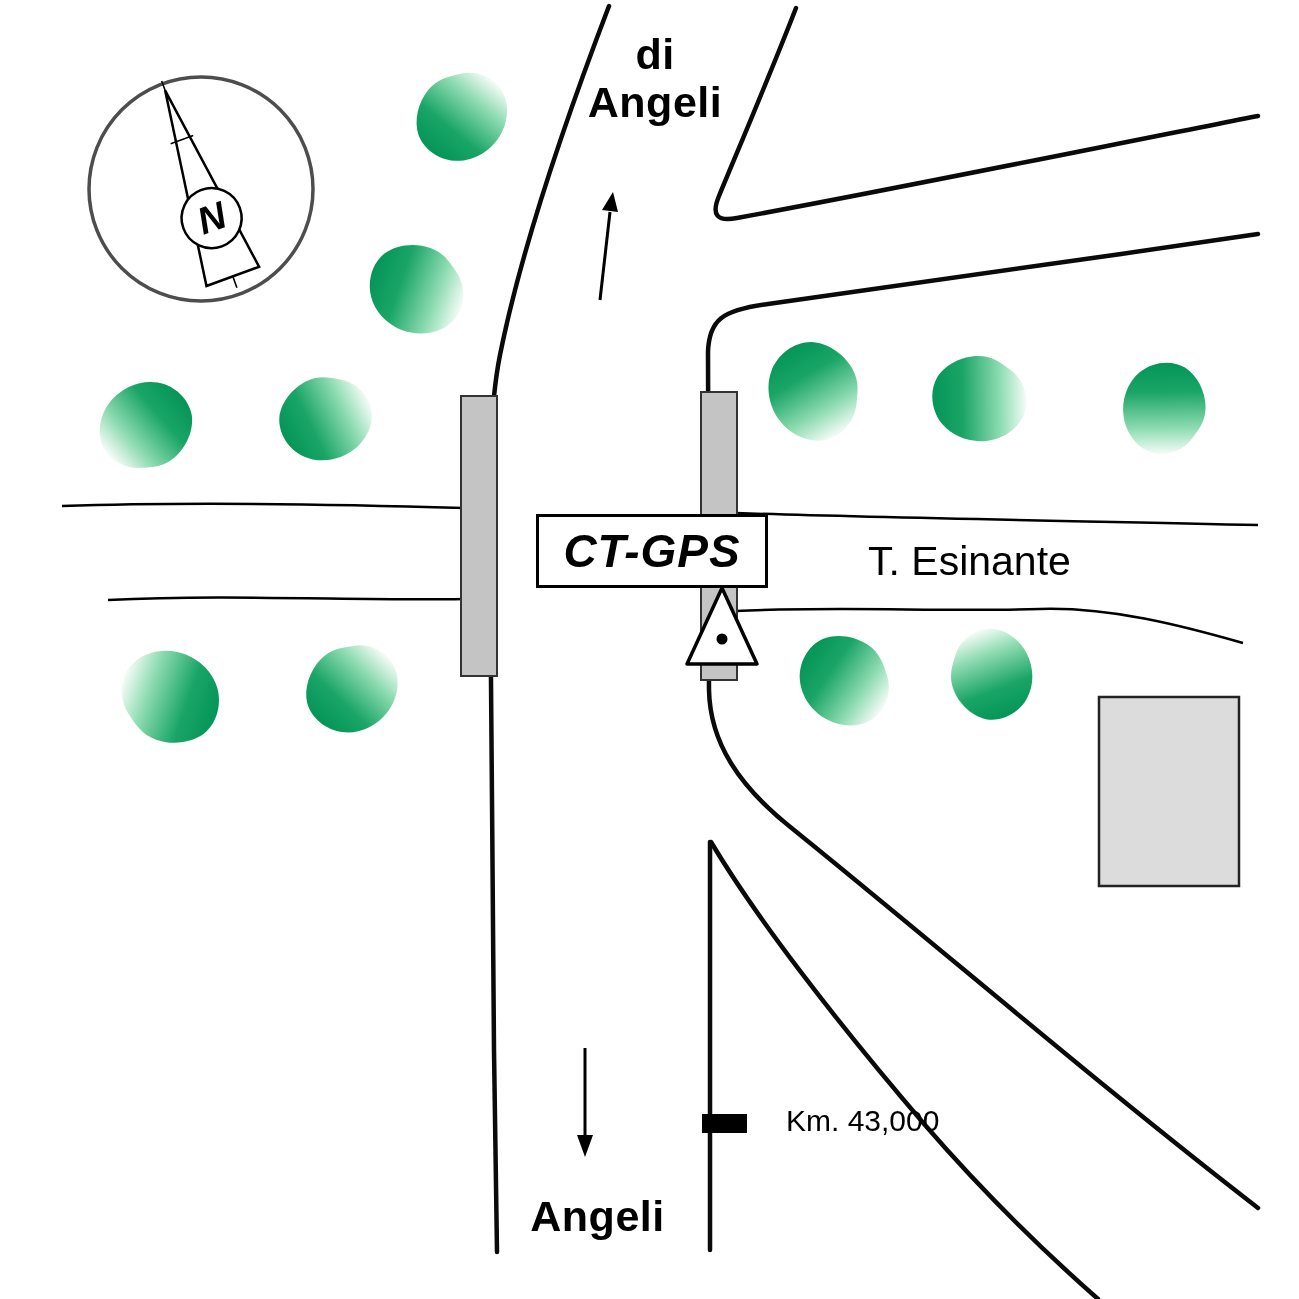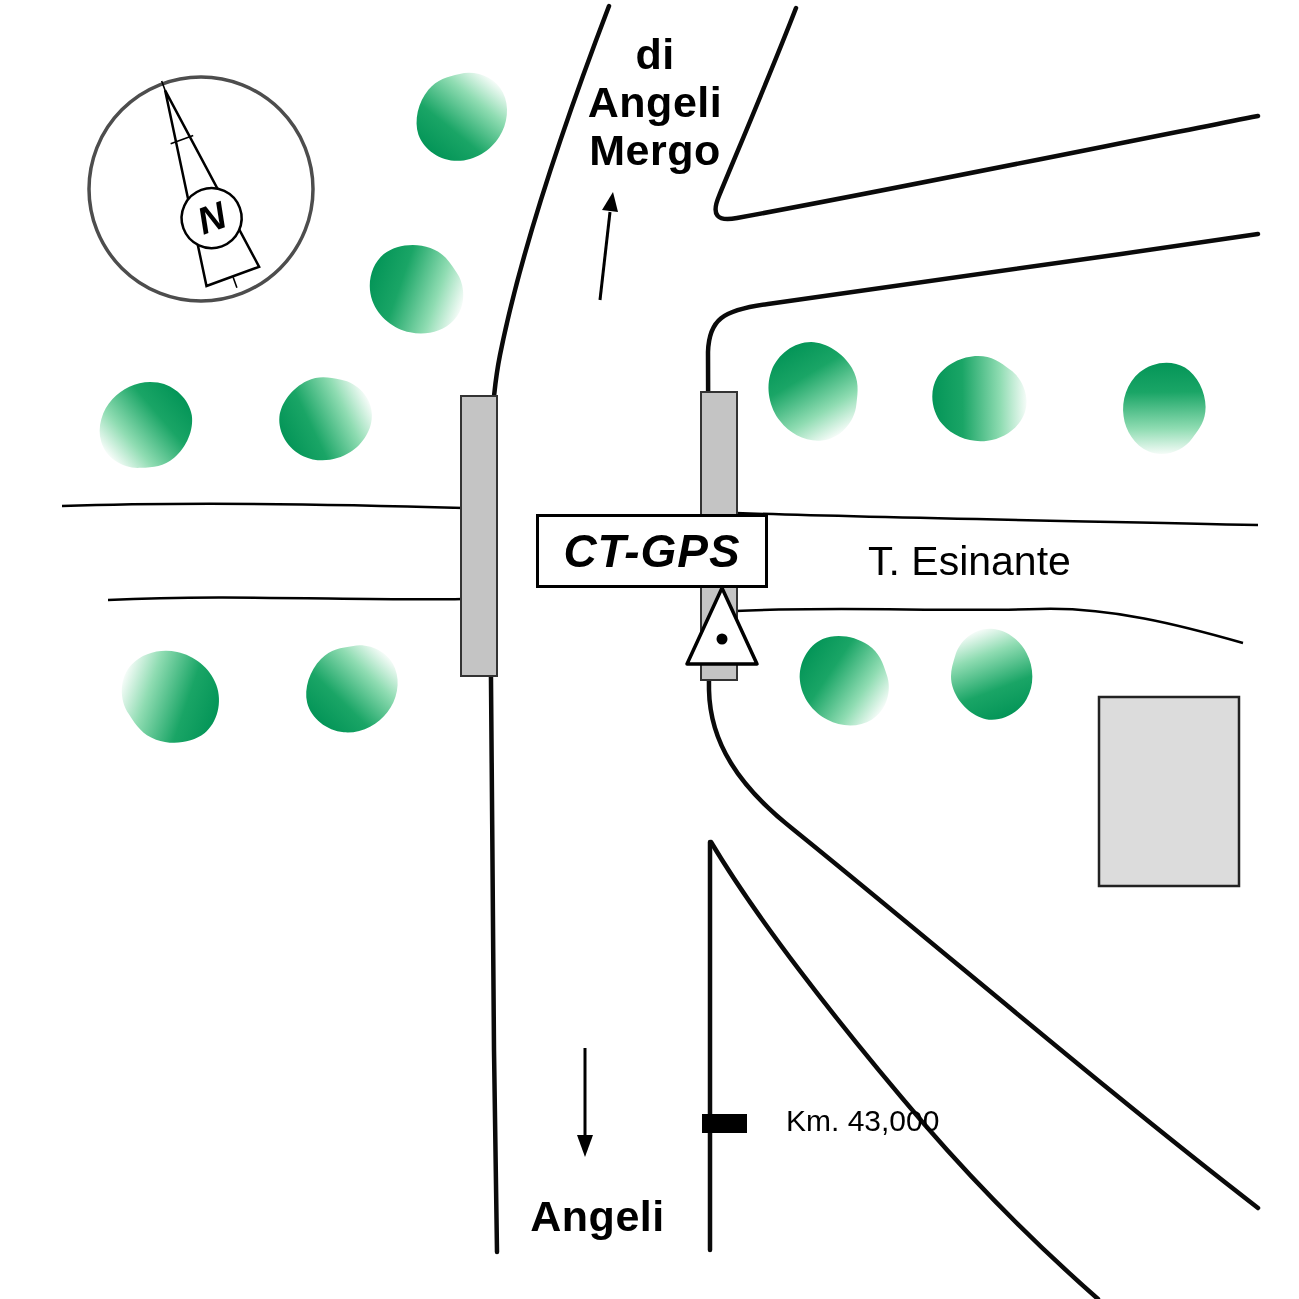--- a/index.html
+++ b/index.html
@@ -137,21 +137,20 @@
       <polygon points="722,588 757,664 687,664" fill="#ffffff" stroke="#000" stroke-width="3.5" stroke-linejoin="round"></polygon>
       <circle cx="722" cy="639" r="5.5" fill="#000"></circle>
     </g>
 
     <rect x="702" y="1114" width="45" height="19" fill="#000"></rect>
   </svg>
 
   <div class="label dest-label north-label">
     <div>di</div>
     <div>Angeli</div>
-    <div>Mergo</div>
   </div>
 
   <div class="label dest-label south-label">Angeli</div>
 
   <div class="station-box">CT-GPS</div>
 
   <div class="label river-label">T. Esinante</div>
 
   <div class="label km-label">Km. 43,000</div>
 

